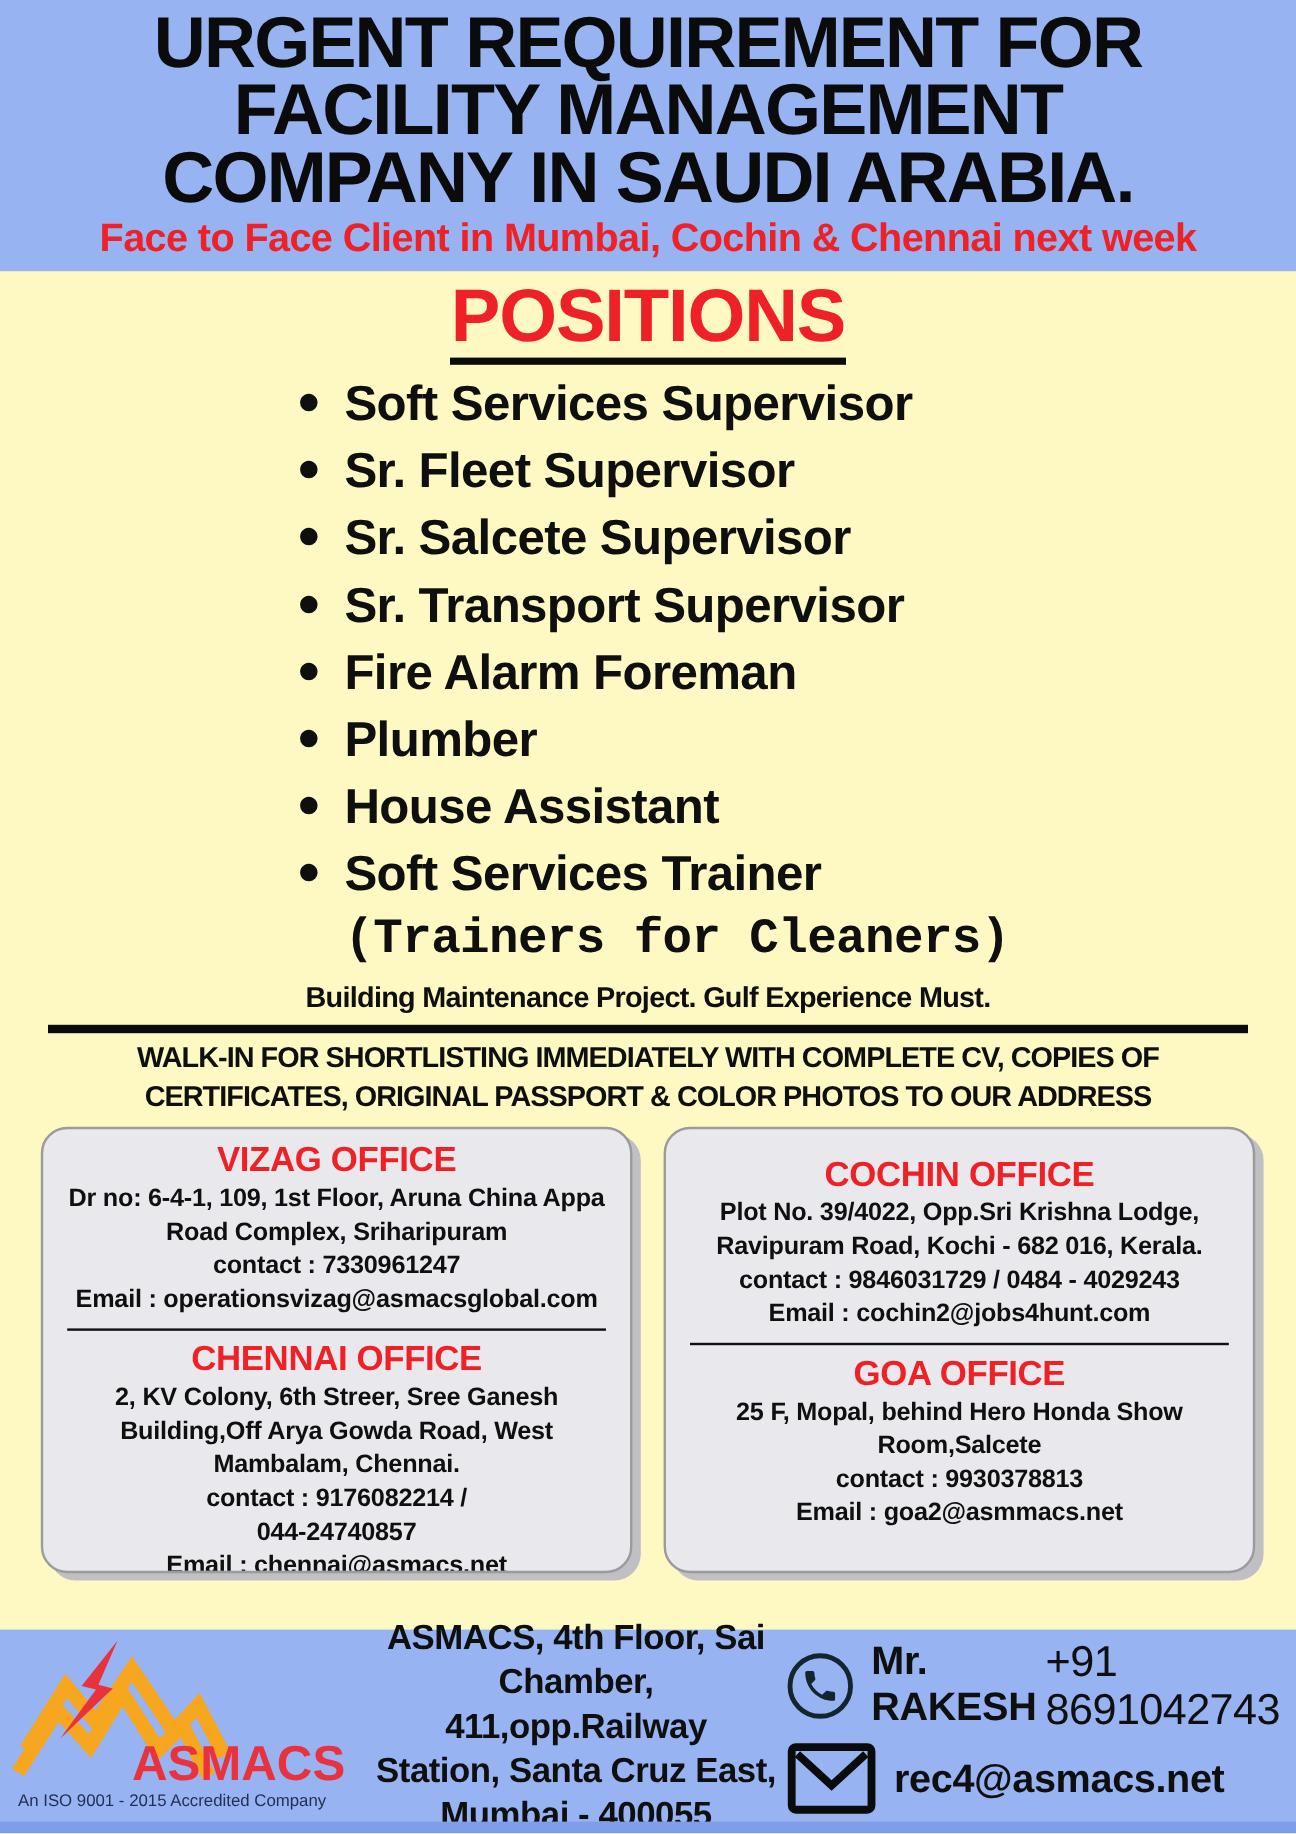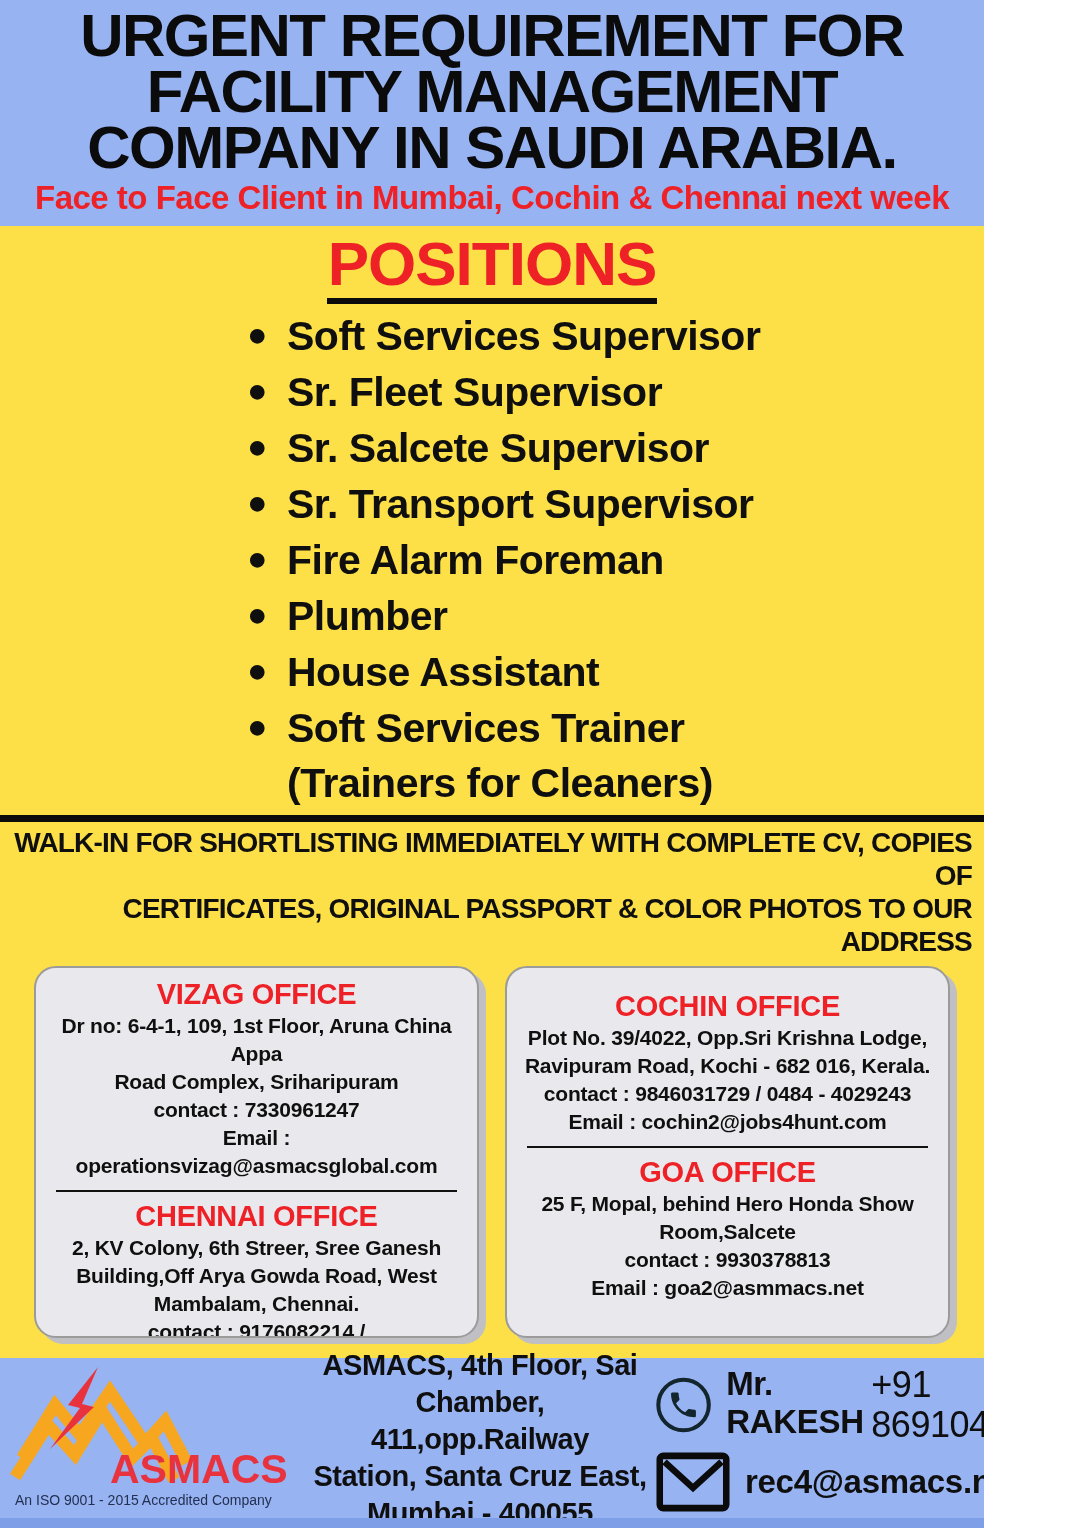--- a/index.html
+++ b/index.html
@@ -1,17 +1,17 @@
 <!DOCTYPE html>
 <html><head>
 <meta charset="utf-8">
 <style>
   html,body{margin:0;padding:0;background:#ffffff;}
   .page{
-    position:relative;width:984px;height:1528px;overflow:hidden;background:#fde047;
+    position:relative;width:1080px;height:1528px;overflow:hidden;background:#fef9c3;
     font-family:"Liberation Sans", sans-serif;color:#0f0f0f;
   }
   
   .header{background:#97b3f2;height:226px;box-sizing:border-box;padding-top:8px;text-align:center;}
   .header .title-line{
     font-size:60px;line-height:56px;font-weight:700;letter-spacing:-1.5px;color:#0b0b0b;
   }
   .header .subtitle{
     margin-top:3px;font-size:33px;line-height:38px;font-weight:700;letter-spacing:-0.5px;color:#ee2127;
   }
@@ -23,26 +23,26 @@
   .positions-underline{width:330px;height:6px;background:#0b0b0b;margin:2px auto 2px auto;}
   .positions-list{
     list-style:none;margin:4px 0 0 247px;padding:0;font-size:41px;font-weight:700;line-height:56px;
     letter-spacing:-0.5px;
   }
   .positions-list li{position:relative;padding-left:40px;}
   .positions-list li .bullet{
     position:absolute;left:0;top:-2px;font-size:34px;
   }
   .positions-note{
-    margin-left:287px;font-size:41px;font-weight:700;line-height:54px;letter-spacing:-0.5px;
+    margin-left:287px;font-size:41px;font-weight:700;line-height:54px;letter-spacing:-0.5px;font-family:Liberation Mono, monospace;
   }
   
   .requirements{margin-top:4px;text-align:center;font-size:24px;font-weight:700;line-height:35px;letter-spacing:-0.6px;}
   .divider{width:1000px;height:7px;background:#0b0b0b;margin:5px auto 4px auto;}
-  .walkin{margin:2px auto 0 auto;max-width:960px;text-align:right;font-size:28px;font-weight:700;line-height:33px;letter-spacing:-0.8px;}
+  .walkin{margin:2px auto 0 auto;max-width:960px;text-align:center;font-size:24px;font-weight:700;line-height:33px;letter-spacing:-0.8px;}
   
   .offices{display:flex;gap:26px;padding:0 34px;margin-top:8px;height:372px;box-sizing:border-box;align-items:stretch;}
   .office-box{
     flex:1;background:#e9e9ed;border:2px solid #9b9b9b;border-radius:22px;
     box-shadow:7px 6px 0 #bfbfc4;box-sizing:border-box;padding:8px 14px;overflow:hidden;
   }
   .office-section{text-align:center;}
   .office-section.padded{padding-top:12px;}
   .office-name{font-size:29px;line-height:36px;font-weight:700;color:#ee2127;letter-spacing:-0.3px;}
   .office-line{font-size:21px;line-height:28px;font-weight:700;white-space:pre-line;letter-spacing:-0.2px;}
@@ -86,20 +86,21 @@
     <li><span class="bullet">●</span><span>Sr. Salcete Supervisor</span></li>
     <li><span class="bullet">●</span><span>Sr. Transport Supervisor</span></li>
     <li><span class="bullet">●</span><span>Fire Alarm Foreman</span></li>
     <li><span class="bullet">●</span><span>Plumber</span></li>
     <li><span class="bullet">●</span><span>House Assistant</span></li>
     <li><span class="bullet">●</span><span>Soft Services Trainer</span></li>
   </ul>
   <div class="positions-note">(Trainers for Cleaners)</div>
 
   <div class="requirements">
+    <div>Building Maintenance Project. Gulf Experience Must.</div>
   </div>
 
   <div class="divider"></div>
 
   <div class="walkin">
     <div>WALK-IN FOR SHORTLISTING IMMEDIATELY WITH COMPLETE CV, COPIES OF</div>
     <div>CERTIFICATES, ORIGINAL PASSPORT &amp; COLOR PHOTOS TO OUR ADDRESS</div>
   </div>
 
   <div class="offices">

